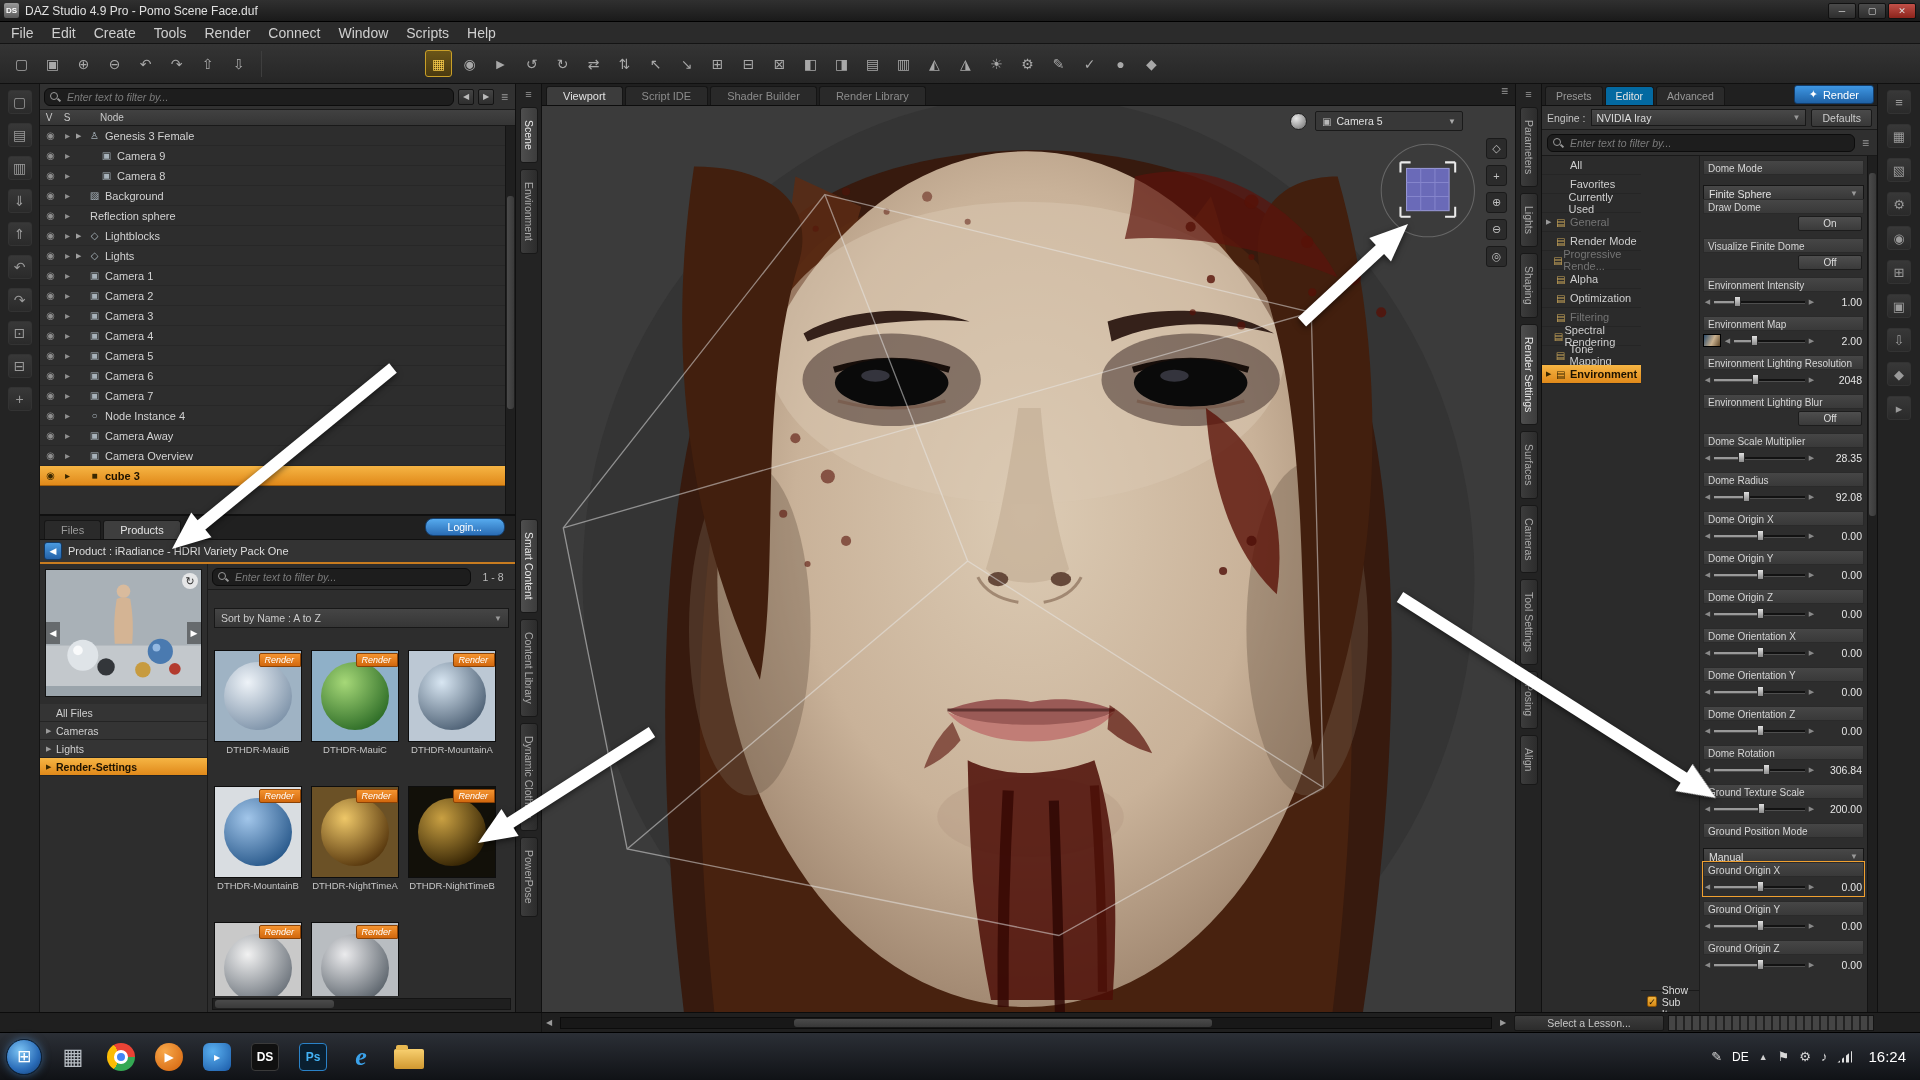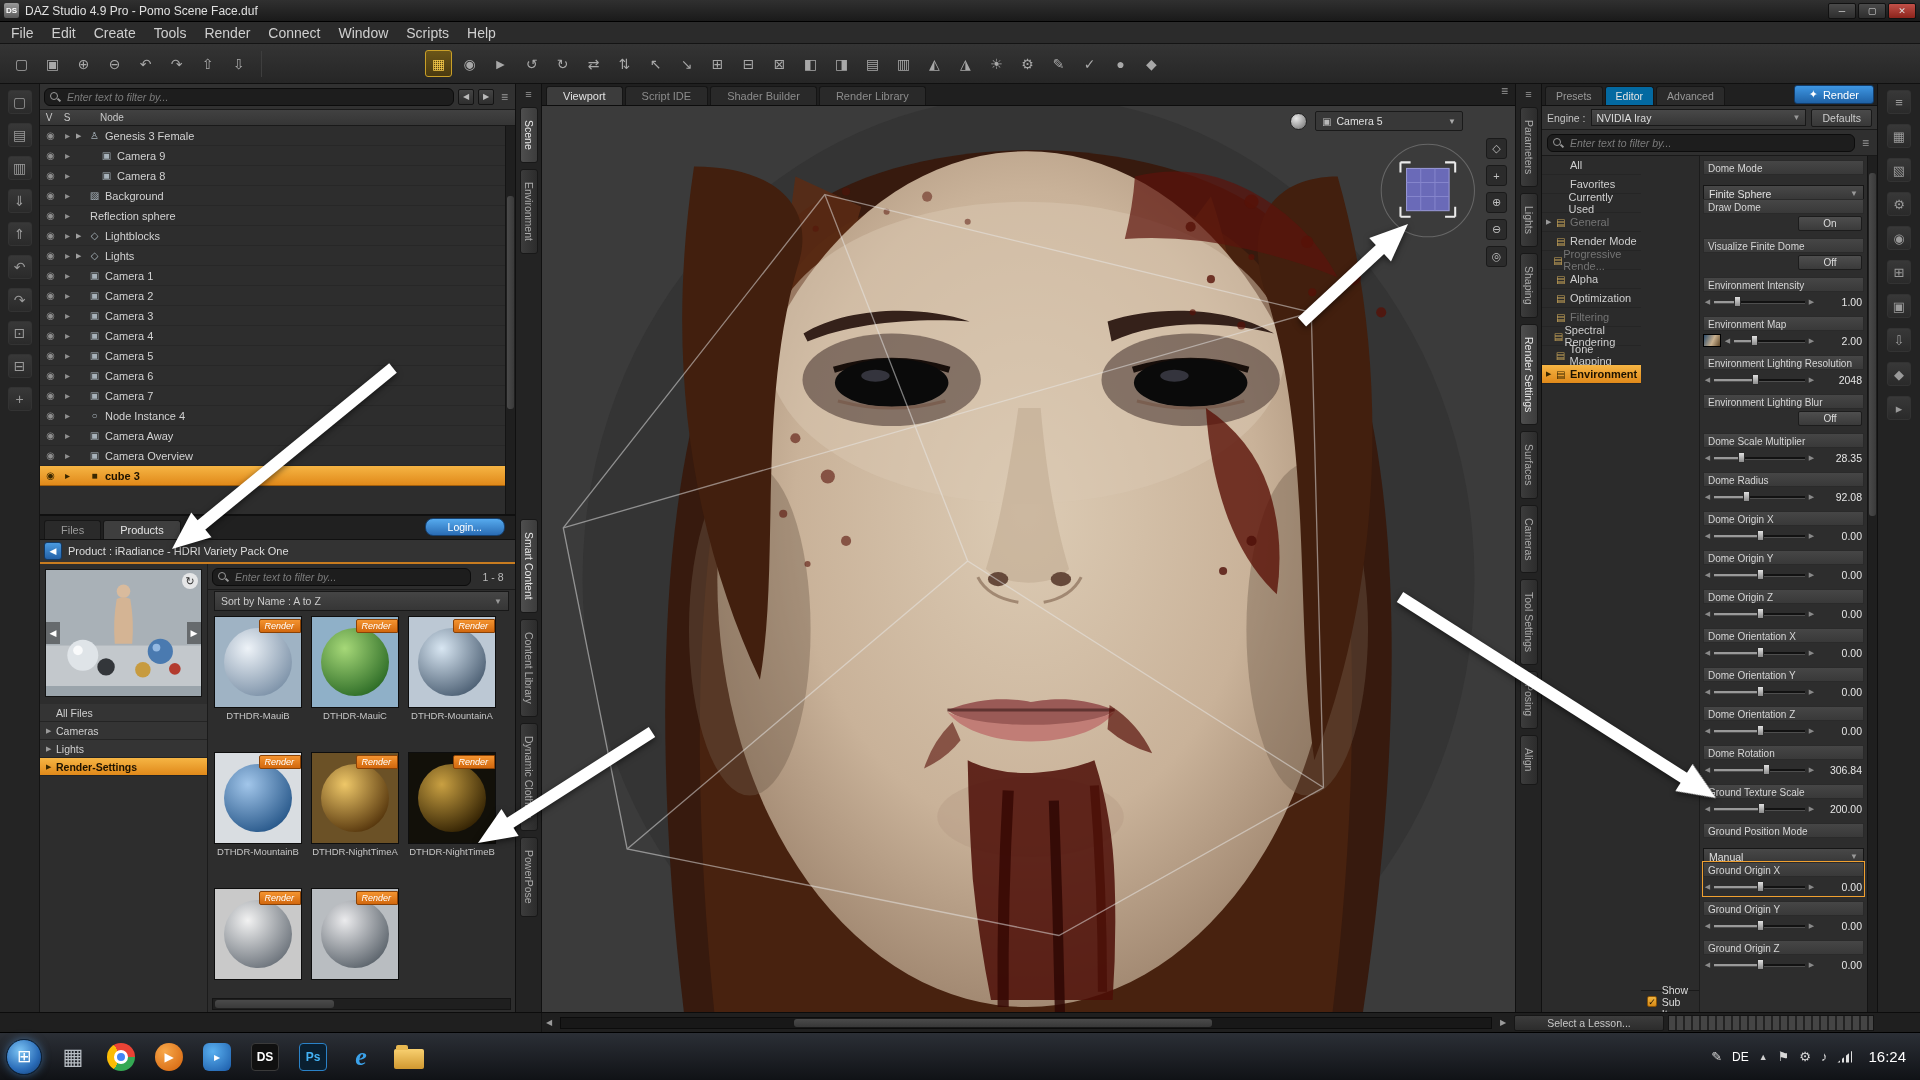--- a/index.html
+++ b/index.html
@@ -72,21 +72,21 @@
   .pnav{position:absolute;top:50%;transform:translateY(-50%);width:14px;height:22px;background:rgba(20,20,20,.45);color:#fff;font-size:9px;display:flex;align-items:center;justify-content:center}
   .pnav.prev{left:0}.pnav.next{right:0}
   .prefresh{position:absolute;top:3px;right:3px;width:16px;height:16px;border-radius:50%;background:rgba(240,240,240,.85);color:#333;font-size:11px;line-height:16px;text-align:center}
   .cats{display:flex;flex-direction:column;margin-top:2px}
   .catrow{height:18px;display:flex;align-items:center;padding:0 6px;font-size:10.5px;color:#cfcfcf;background:#343434;border-bottom:1px solid #242424}
   .catrow .arr{width:10px;font-size:7px;color:#9a9a9a;visibility:hidden}
   .catrow .arr.has{visibility:visible}
   .catrow.sel{background:linear-gradient(#f6b544,#e0891a);color:#1c1200;font-weight:bold}
   .catrow.sel .arr{color:#3a2800}
   .prodright{flex:1;display:flex;flex-direction:column;min-width:0}
-  .sortrow{height:20px;margin:1px 6px;display:flex;align-items:center;background:linear-gradient(#454545,#363636);border:1px solid #181818;padding:0 6px;font-size:10.5px;color:#ccc}
+  .sortrow{height:20px;margin:18px 6px;display:flex;align-items:center;background:linear-gradient(#454545,#363636);border:1px solid #181818;padding:0 6px;font-size:10.5px;color:#ccc}
   .sortrow .caret{margin-left:auto;font-size:8px;color:#999}
   .pagecount{width:36px;text-align:center;color:#bbb;font-size:10.5px}
   .grid{flex:1;margin:4px 2px 0 6px;display:grid;grid-template-columns:repeat(3,88px);gap:18px 9px;overflow:hidden;align-content:start}
   .thumbcell{width:88px}
   .timg{height:92px;background:var(--bg,#444);border:1px solid #0e0e0e;position:relative}
   .sphere{position:absolute;left:50%;top:50%;transform:translate(-50%,-50%);width:68px;height:68px;border-radius:50%;background:radial-gradient(circle at 35% 30%,var(--c1,#ccc),var(--c2,#333) 78%)}
   .badge{position:absolute;top:2px;right:0;background:linear-gradient(#f49430,#d2680e);color:#fff;font-size:9px;font-style:italic;padding:1px 6px 1px 4px;border-radius:2px 0 0 2px;border:1px solid #8a4206}
   .tlabel{height:24px;font-size:9.5px;line-height:11px;text-align:center;color:#c6c6c6;overflow:hidden;margin-top:2px}
   .hscroll{height:12px;margin:2px 4px;background:#1f1f1f;border:1px solid #141414;position:relative}
   .hscroll .thumb{position:absolute;top:1px;bottom:1px;background:linear-gradient(#4a4a4a,#3a3a3a);border-radius:3px}

